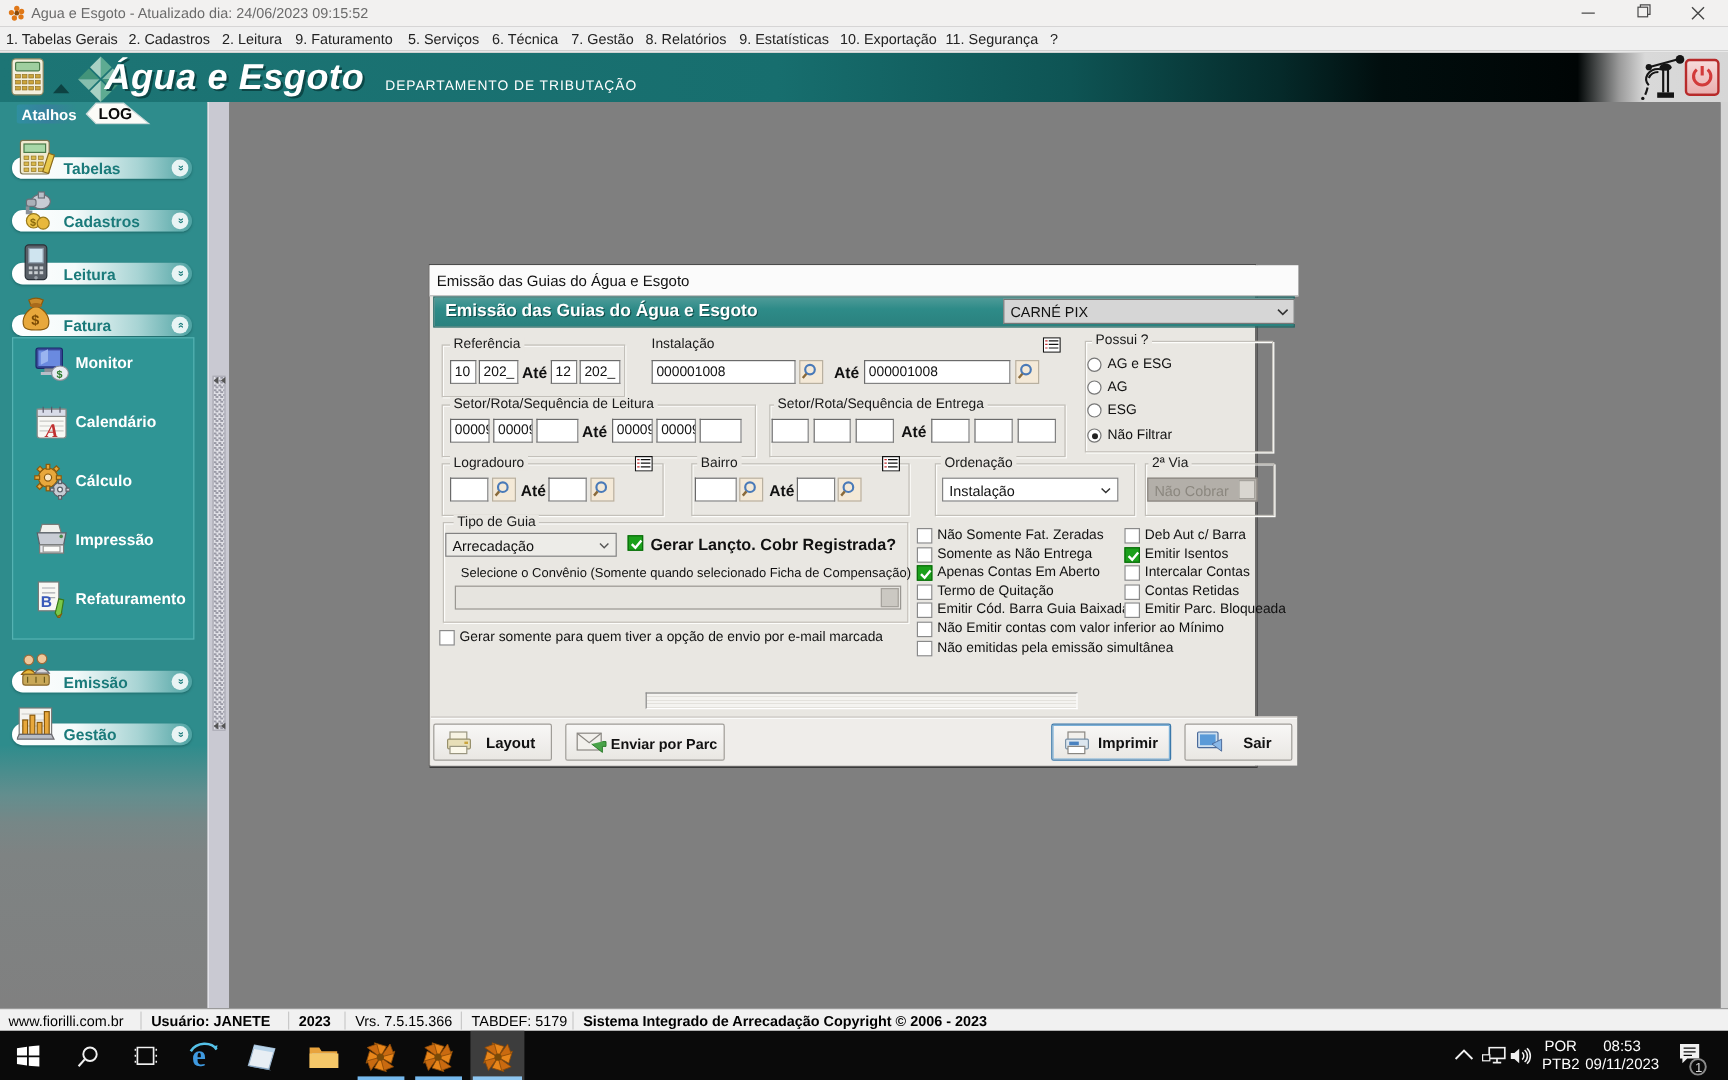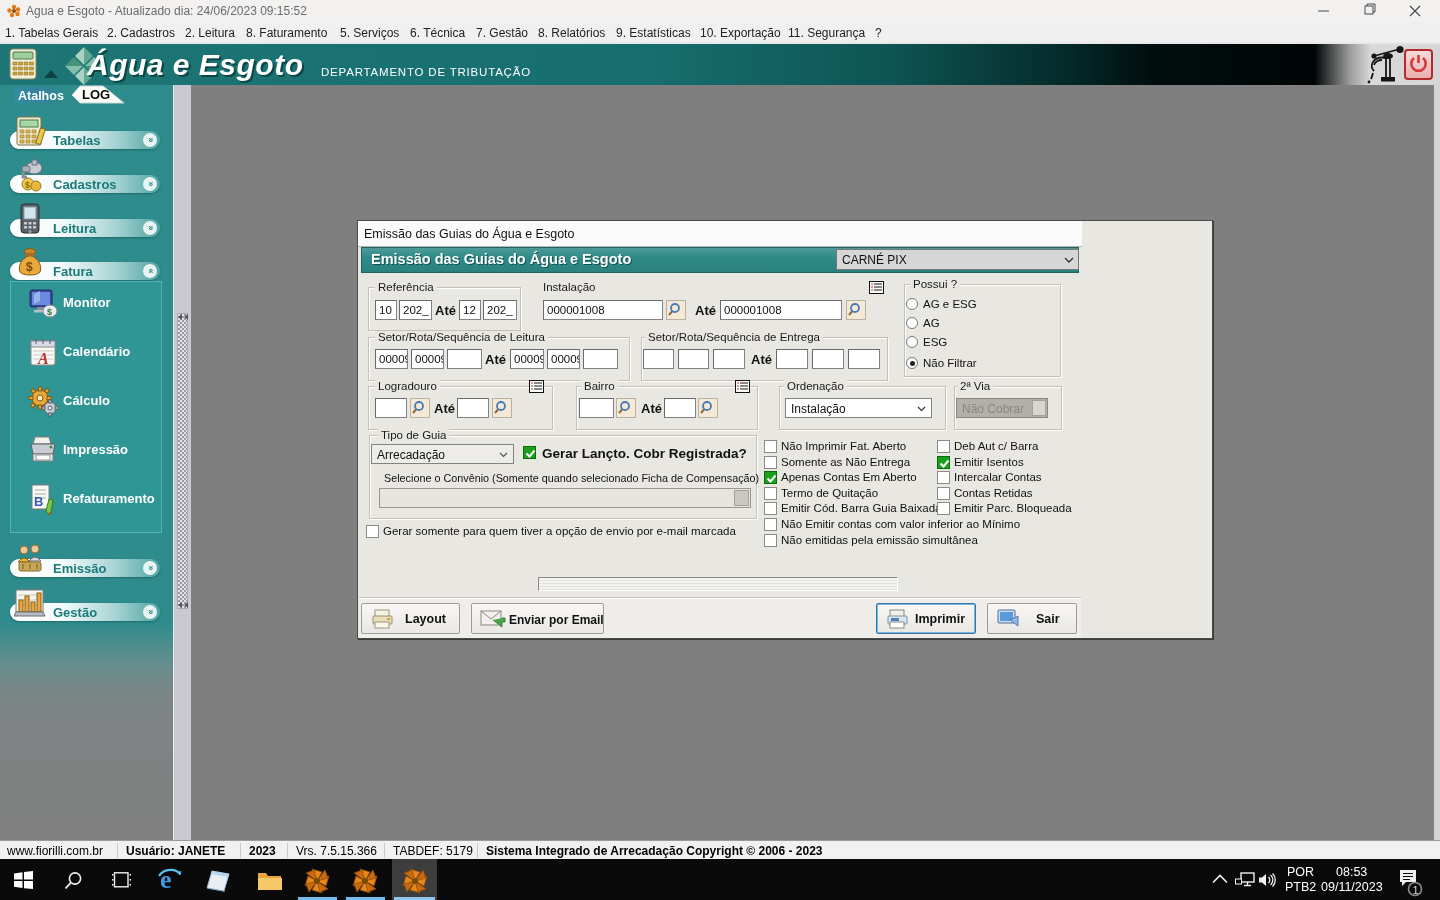--- a/index.html
+++ b/index.html
@@ -39,21 +39,21 @@
 
 #splitter { position:absolute; left:173px; top:85px; width:18px; height:755px; background:#c9c9d2; border-left:1px solid #e8e8ee; }
 #splitdots { position:absolute; left:3px; top:228px; width:11px; height:296px;
   background:repeating-conic-gradient(#9a9aa6 0% 25%, #e2e2e8 0% 50%) 0 0/4px 4px; border:1px solid #aaaab4; }
 
 
 #content { position:absolute; left:191px; top:85px; width:1243px; height:755px; background:#7f7f7f; }
 #rightedge { position:absolute; left:1434px; top:85px; width:6px; height:755px; background:#d4d4d4; }
 
 
-#dialog { position:absolute; left:357px; top:220px; width:856px; height:419px; background:#e9e7e2; border:1px solid #4b4b4b; box-shadow:1px 1px 0 #3a3a3a; }
+#dialog { position:absolute; left:357px; top:220px; width:690px; height:419px; background:#e9e7e2; border:1px solid #4b4b4b; box-shadow:1px 1px 0 #3a3a3a; }
 #dtitle { position:absolute; left:0; top:0; width:724px; height:26px; background:#fbfbfb; border-bottom:1px solid #b5b5b5; }
 #dtitle span { position:absolute; left:6px; top:6px; font-size:12.5px; color:#111; }
 #dheader { position:absolute; left:3px; top:26px; width:718px; height:26px; background:linear-gradient(#4e9b98,#2e8b88 40%,#2a817e); border:1px solid #1d6462; }
 #dheader .htext { position:absolute; left:9px; top:3px; font-size:14.5px; font-weight:bold; color:#ffffff; text-shadow:1px 1px 0 #14504e; }
 #carne { position:absolute; left:474px; top:1px; width:243px; height:21px; background:#d6d6d6; border:1px solid #777; font-size:12px; color:#111; }
 #carne span { position:absolute; left:5px; top:3px; }
 
 
 .gb { position:absolute; border:1px solid #c3c0ba; box-shadow:inset 1px 1px 0 #fdfdfb, 1px 1px 0 #fdfdfb; }
 .gl { position:absolute; background:#e9e7e2; font-size:11.5px; color:#1a1a1a; padding:0 3px; white-space:nowrap; }
@@ -109,21 +109,21 @@
     </svg>
   <svg class="wbtn" style="left:1392px" width="46" height="22">
       <path d="M18 6 L28 16 M28 6 L18 16" stroke="#4a4a4a" stroke-width="1.2"></path>
     </svg>
 </div>
 
 <div id="menubar">
   <span style="left:5px">1. Tabelas Gerais</span>
   <span style="left:107px">2. Cadastros</span>
   <span style="left:185px">2. Leitura</span>
-  <span style="left:246px">8. Faturamento</span>
+  <span style="left:246px">9. Faturamento</span>
   <span style="left:340px">5. Serviços</span>
   <span style="left:410px">6. Técnica</span>
   <span style="left:476px">7. Gestão</span>
   <span style="left:538px">8. Relatórios</span>
   <span style="left:616px">9. Estatísticas</span>
   <span style="left:700px">10. Exportação</span>
   <span style="left:788px">11. Segurança</span>
   <span style="left:875px">?</span>
 </div>
 
@@ -565,21 +565,21 @@
     <span style="position:absolute;left:184px;top:225px;font-size:13.5px;font-weight:bold;color:#111;white-space:nowrap">Gerar Lançto. Cobr Registrada?</span>
     <span style="position:absolute;left:26px;top:251px;font-size:10.8px;color:#111;white-space:nowrap">Selecione o Convênio (Somente quando selecionado Ficha de Compensação)</span>
     <div class="combo" style="left:21px;top:267px;width:372px;background:#e6e4df;border-color:#9a9792">
       <div style="position:absolute;right:1px;top:1px;width:15px;height:16px;background:#cbc8c2;border:1px solid #a5a29c"></div>
       </div>
 
     <div class="cb" style="left:8px;top:304px"></div>
     <span class="cblbl" style="left:25px;top:304px">Gerar somente para quem tiver a opção de envio por e-mail marcada</span>
 
     <div class="cb" style="left:406px;top:219px"></div>
-      <span class="cblbl" style="left:423px;top:219px">Não Imprimir Fat. Aberto</span>
+      <span class="cblbl" style="left:423px;top:219px">Não Somente Fat. Zeradas</span>
     <div class="cb" style="left:406px;top:235px"></div>
       <span class="cblbl" style="left:423px;top:235px">Somente as Não Entrega</span>
     <div class="cbk" style="left:406px;top:250px">
         <svg width="13" height="13" viewBox="0 0 13 13">
           <path d="M2.5 6.5 L5.5 9.5 L10.5 3.5" stroke="#fff" stroke-width="2" fill="none"></path>
         </svg>
       </div>
     <span class="cblbl" style="left:423px;top:250px">Apenas Contas Em Aberto</span>
     <div class="cb" style="left:406px;top:266px"></div>
       <span class="cblbl" style="left:423px;top:266px">Termo de Quitação</span>
@@ -616,21 +616,21 @@
           <rect x="16" y="10" width="3" height="2" fill="#caa43c"></rect>
         </svg>
       <span class="bt" style="left:43px;top:8px">Layout</span>
     </div>
     <div class="btn" style="left:112px;width:133px">
       <svg class="abs" style="left:8px;top:5px" width="26" height="21" viewBox="0 0 26 21">
           <rect x="1" y="2" width="20" height="14" fill="#f2f0ec" stroke="#8a8782"></rect>
           <path d="M1 2 L11 10 L21 2" fill="none" stroke="#8a8782"></path>
           <path d="M13 11 L22 18 L22 13 L25 13 L25 9 L22 9" fill="#4aa34a" stroke="#2a7a2a" stroke-width="0.8"></path>
         </svg>
-      <span class="bt" style="left:37px;top:9px;font-size:12px">Enviar por Email</span>
+      <span class="bt" style="left:37px;top:9px;font-size:12px">Enviar por Parc</span>
     </div>
     <div class="btn" style="left:517px;width:100px;border:1px solid #3a78aa;box-shadow:0 0 0 1px #7ab0d8 inset">
       <svg class="abs" style="left:9px;top:4px" width="24" height="22" viewBox="0 0 24 22">
           <rect x="4" y="2" width="14" height="7" fill="#f2f0ec" stroke="#8a8782"></rect>
           <rect x="2" y="8" width="19" height="8" rx="1" fill="#dce6ef" stroke="#7a92a8"></rect>
           <rect x="4" y="14" width="14" height="6" fill="#ffffff" stroke="#8a8782"></rect>
           <rect x="5" y="10" width="8" height="3" fill="#4a82c0"></rect>
         </svg>
       <span class="bt" style="left:38px;top:8px">Imprimir</span>
     </div>

